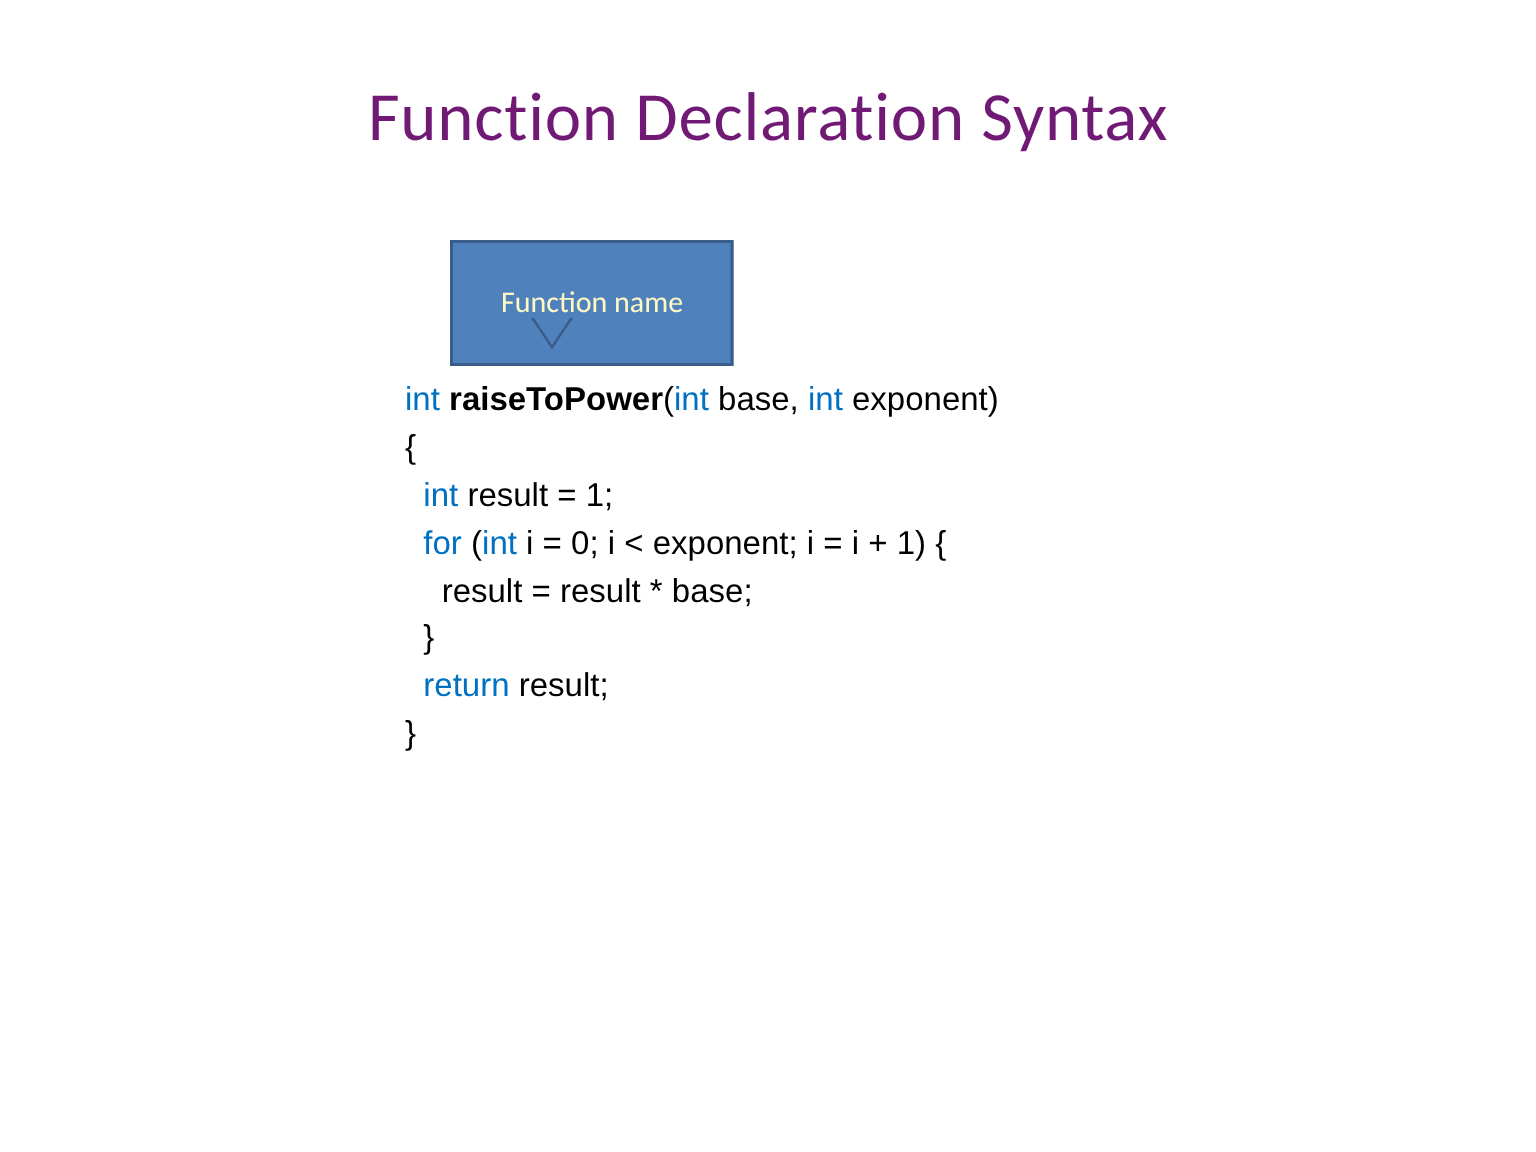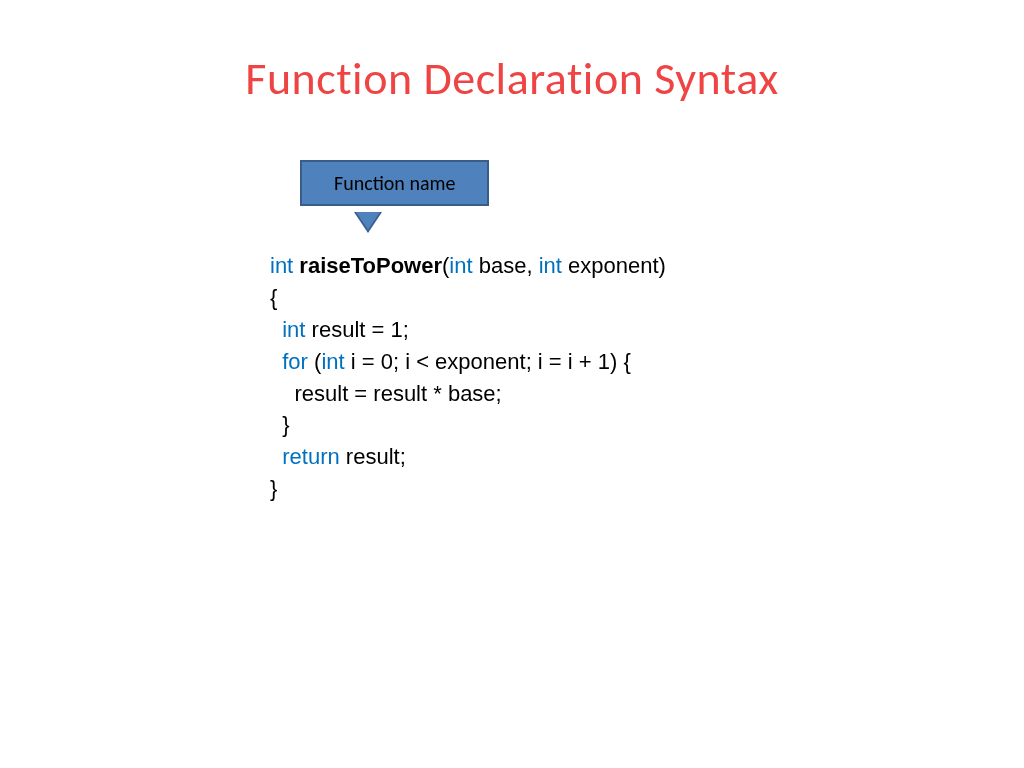--- a/index.html
+++ b/index.html
@@ -8,33 +8,33 @@
       height: 768px;
       background: #ffffff;
       font-family: Calibri, Arial, sans-serif;
       position: relative;
       overflow: hidden;
     }
     .title {
       text-align: center;
       font-size: 46px;
       font-weight: 400;
-      color: #ef4444;
+      color: #701a75;
       margin-top: 50px;
       letter-spacing: 0.5px;
     }
     .callout {
       position: absolute;
       left: 300px;
       top: 160px;
       background: #4f81bd;
       border: 2px solid #385d8a;
-      color: #000000;
+      color: #fef9c3;
       font-size: 20px;
-      padding: 9px 32px;
+      padding: 28px 32px;
       text-align: left;
     }
     .callout-pointer {
       position: absolute;
       left: 356px;
       top: 212px;
       width: 0;
       height: 0;
       border-left: 12px solid transparent;
       border-right: 12px solid transparent;

